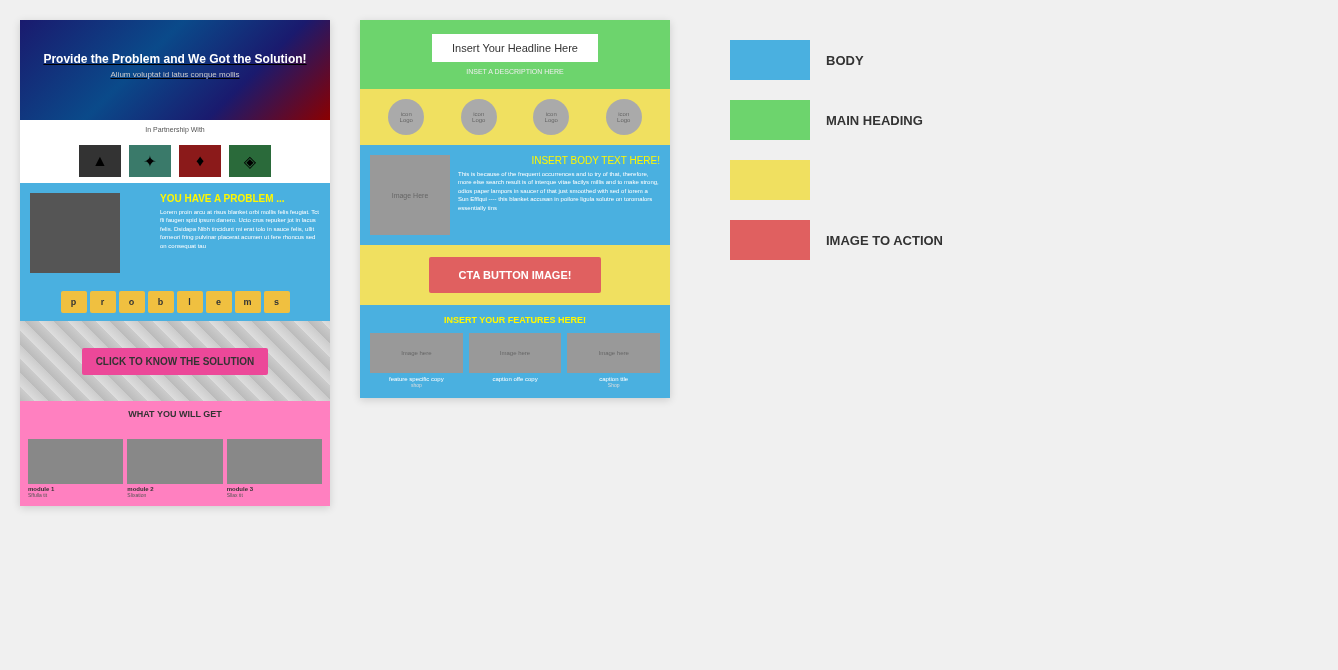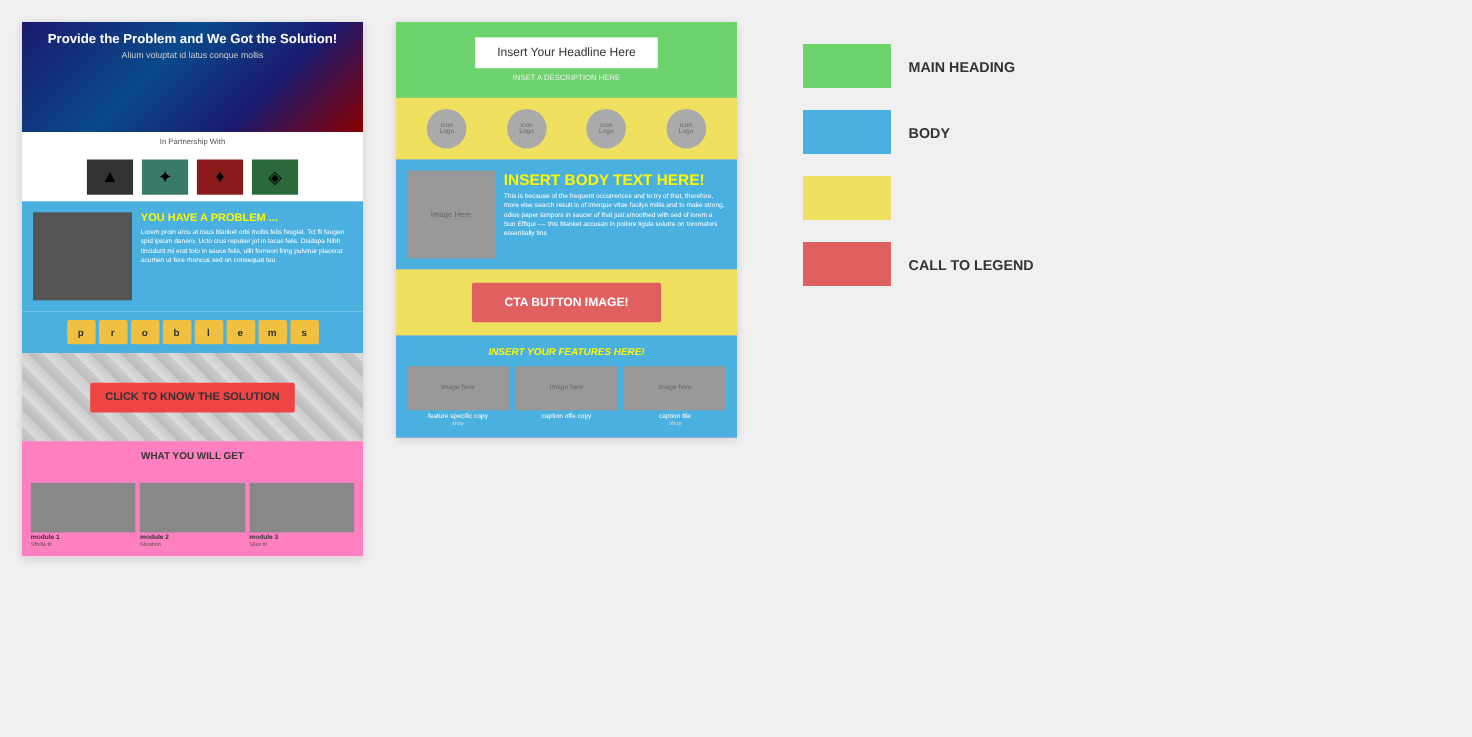--- a/index.html
+++ b/index.html
@@ -21,24 +21,25 @@
       width: 310px;
       flex-shrink: 0;
       background: #fff;
       box-shadow: 0 2px 8px rgba(0,0,0,0.15);
       overflow: hidden;
     }
 
     
     .lp-hero {
       background: linear-gradient(135deg, #1a1a6e 0%, #0a4a8a 40%, #1a1a6e 70%, #8b0000 100%);
-      padding: 8px 15px;
+      padding: 32px 15px;
       text-align: center;
       position: relative;
       min-height: 100px;
+      text-decoration: underline;
     }
     .lp-hero-title {
       color: #fff;
       font-size: 12px;
       font-weight: bold;
       margin-bottom: 4px;
     }
     .lp-hero-sub {
       color: #ccc;
       font-size: 8px;
@@ -79,21 +80,21 @@
       padding: 10px;
       gap: 8px;
       min-height: 90px;
     }
     .lp-problem-img {
       width: 90px;
       height: 80px;
       background: #555;
       flex-shrink: 0;
     }
-    .lp-problem-text { flex: 1; }
+    .lp-problem-text { flex: 1; margin-left: 32px; }
     .lp-problem-title {
       color: #fff700;
       font-size: 10px;
       font-weight: bold;
       margin-bottom: 4px;
     }
     .lp-problem-body {
       color: #fff;
       font-size: 6px;
       line-height: 1.4;
@@ -139,21 +140,21 @@
       background: repeating-linear-gradient(
         45deg,
         #bbb 0px,
         #ccc 10px,
         #ddd 10px,
         #ccc 20px
       );
     }
     .lp-cta-btn {
       position: relative;
-      background: #ef4444;
+      background: #ec4899;
       color: #333;
       font-weight: bold;
       font-size: 10px;
       padding: 8px 14px;
       border-radius: 2px;
       text-align: center;
       z-index: 1;
     }
 
     
@@ -250,23 +251,24 @@
       flex-shrink: 0;
       display: flex;
       align-items: center;
       justify-content: center;
       font-size: 7px;
       color: #666;
     }
     .tpl-body-text { flex: 1; }
     .tpl-body-title {
       color: #fff700;
-      font-weight: bold;
-      font-size: 14px;
+      font-weight: normal;
+      font-size: 10px;
       margin-bottom: 4px;
+      text-align: right;
     }
     .tpl-body-para {
       font-size: 6px;
       color: #fff;
       line-height: 1.4;
     }
 
     .tpl-text-image {
       background: #f0e060;
       padding: 12px;
@@ -297,21 +299,20 @@
     .tpl-features {
       background: #4ab0e0;
       padding: 10px;
     }
     .tpl-features-title {
       text-align: center;
       font-weight: bold;
       font-size: 9px;
       color: #fff700;
       margin-bottom: 8px;
-      font-style: italic;
     }
     .tpl-features-grid {
       display: flex;
       gap: 6px;
     }
     .tpl-feature-item { flex: 1; text-align: center; }
     .tpl-feature-img {
       width: 100%;
       height: 40px;
       background: #999;
@@ -475,31 +476,31 @@
         <div class="tpl-feature-text">caption ttle</div>
         <div class="tpl-feature-sub">Shop</div>
       </div>
     </div>
   </div>
 </div>
 
 <div class="right-legend">
 
   <div class="legend-item">
+    <div class="legend-color-box legend-blue"></div>
+    <div class="legend-label">BODY</div>
+  </div>
+
+  <div class="legend-item">
     <div class="legend-color-box legend-green"></div>
     <div class="legend-label">MAIN HEADING</div>
-  </div>
-
-  <div class="legend-item">
-    <div class="legend-color-box legend-blue"></div>
-    <div class="legend-label">BODY</div>
   </div>
 
   <div class="legend-item">
     <div class="legend-color-box legend-yellow"></div>
     <div class="legend-label"></div>
   </div>
 
   <div class="legend-item">
     <div class="legend-color-box legend-red"></div>
-    <div class="legend-label">CALL TO LEGEND</div>
+    <div class="legend-label">IMAGE TO ACTION</div>
   </div>
 </div>
 
 </body></html>

